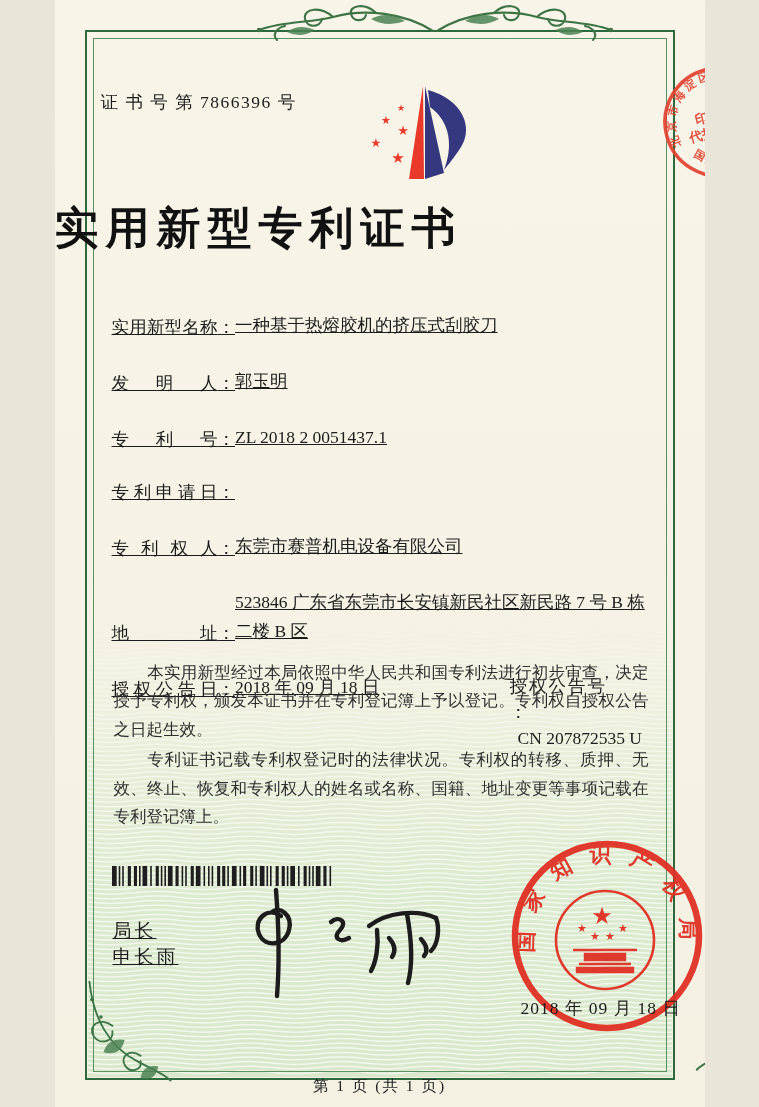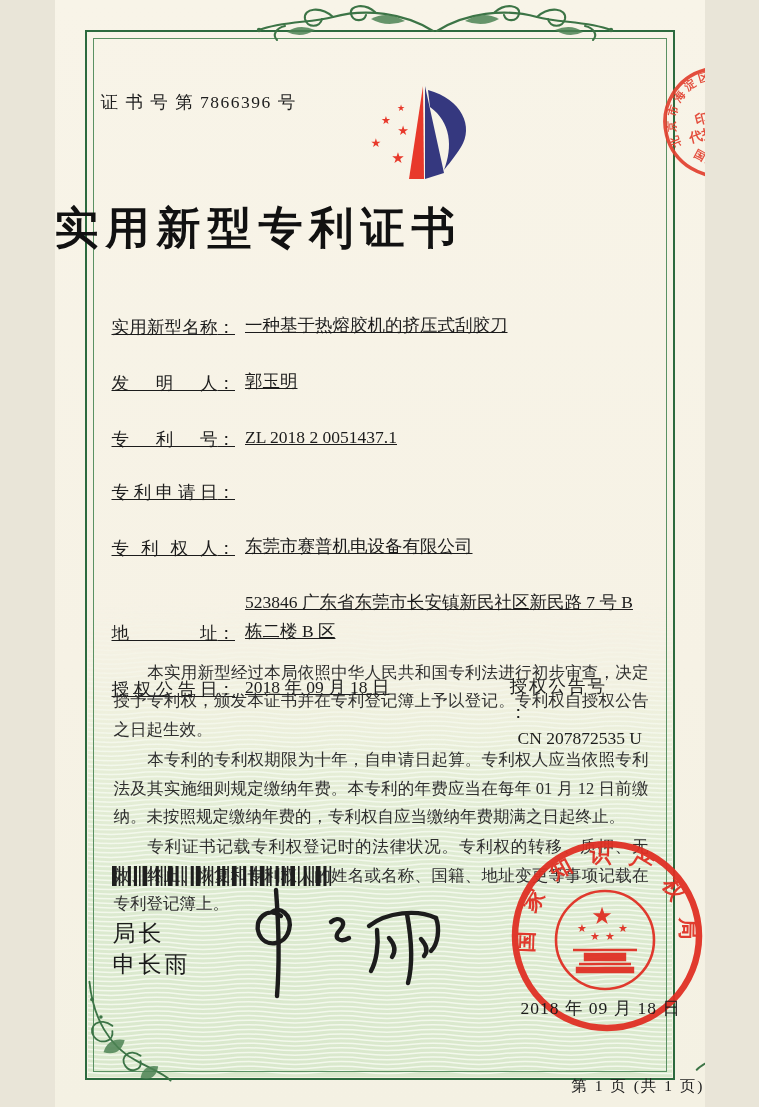--- a/index.html
+++ b/index.html
@@ -26,42 +26,42 @@
   .ornament circle{fill:#3c7446;}
 
   .cert-number{position:absolute;left:46px;top:90px;font-size:17.5px;letter-spacing:1.5px;color:#1d1d1d;}
   .logo{position:absolute;left:293px;top:64px;}
   .title{position:absolute;left:0;right:0;top:199px;text-align:left;font-size:44px;font-weight:bold;letter-spacing:7px;color:#111;}
 
   .fields{position:absolute;left:57px;right:52px;top:311px;font-size:17.5px;color:#1c1c1c;}
   .field-row{display:flex;align-items:flex-end;margin-bottom:27px;line-height:26px;text-decoration:underline;}
   .f-label{width:106px;text-align:justify;text-align-last:justify;flex:none;}
   .f-colon{flex:none;}
-  .f-value{flex:1;margin-left:10px;line-height:29px;}
+  .f-value{flex:1;line-height:29px;}
   .grant-row{position:relative;display:flex;margin-bottom:0;line-height:26px;}
   .grant-right{position:absolute;left:398px;top:0;display:flex;flex-direction:column;}
   .g-label{letter-spacing:2px;}
 
   .paragraphs{position:absolute;left:57px;right:54px;top:657px;font-size:16.5px;line-height:28.4px;color:#2e2e2e;}
   .paragraphs p{margin:2px;text-indent:2.05em;text-align:justify;}
 
   .barcode{position:absolute;left:57px;top:866px;}
   .barcode rect{fill:#1e1e1e;}
 
-  .sig-block{position:absolute;left:58px;top:918px;font-size:23px;letter-spacing:3px;color:#1b1b1b;}
+  .sig-block{position:absolute;left:58px;top:918px;font-size:19px;letter-spacing:3px;color:#1b1b1b;text-decoration:underline;}
   .sig-block .sig-name{}
   .signature-svg{position:absolute;left:182px;top:884px;}
   .signature-svg path{stroke:#1c1c1c;stroke-width:4.4;fill:none;stroke-linecap:round;stroke-linejoin:round;}
 
   .seal-svg{position:absolute;left:452px;top:836px;opacity:.94;}
   .seal-date{position:absolute;left:466px;top:996px;font-size:17.5px;letter-spacing:1px;color:#1d1d1d;}
 
   .tax-stamp{position:absolute;left:604px;top:62px;transform:rotate(-14deg);opacity:.92;}
 
-  .footer{position:absolute;left:0;right:0;top:1076px;text-align:right;font-size:15.5px;letter-spacing:2px;color:#222;}
+  .footer{position:absolute;left:0;right:0;top:1076px;text-align:center;font-size:15.5px;letter-spacing:2px;color:#222;}
 </style>
 </head>
 <body>
 
 <div class="page">
 
   <div class="green-zone">
     <svg id="guilloche" width="693" height="480">
         <path d="M0,5.0 q23,2.8 46,0 q23,-2.8 46,0 q23,2.8 46,0 q23,-2.8 46,0 q23,2.8 46,0 q23,-2.8 46,0 q23,2.8 46,0 q23,-2.8 46,0 q23,2.8 46,0 q23,-2.8 46,0 q23,2.8 46,0 q23,-2.8 46,0 q23,2.8 46,0 q23,-2.8 46,0 q23,2.8 46,0 q23,-2.8 46,0" stroke="#f3f8ec" stroke-width="1.5" fill="none"></path>
         <path d="M0,9.6 q23,2.8 46,0 q23,-2.8 46,0 q23,2.8 46,0 q23,-2.8 46,0 q23,2.8 46,0 q23,-2.8 46,0 q23,2.8 46,0 q23,-2.8 46,0 q23,2.8 46,0 q23,-2.8 46,0 q23,2.8 46,0 q23,-2.8 46,0 q23,2.8 46,0 q23,-2.8 46,0 q23,2.8 46,0 q23,-2.8 46,0" stroke="#f3f8ec" stroke-width="1.5" fill="none"></path>
@@ -283,21 +283,20 @@
         <span class="grant-right">
           <span class="g-label">授权公告号</span>
           <span class="f-colon">：</span>
           <span style="margin-left:8px;">CN 207872535 U</span>
         </span>
       </div>
     </div>
 
   <div class="paragraphs" id="paragraphs">
       <p>本实用新型经过本局依照中华人民共和国专利法进行初步审查，决定授予专利权，颁发本证书并在专利登记簿上予以登记。专利权自授权公告之日起生效。</p>
-      <p>本专利的专利权期限为十年，自申请日起算。专利权人应当依照专利法及其实施细则规定缴纳年费。本专利的年费应当在每年 01 月 12 日前缴纳。未按照规定缴纳年费的，专利权自应当缴纳年费期满之日起终止。</p>
       <p>专利证书记载专利权登记时的法律状况。专利权的转移、质押、无效、终止、恢复和专利权人的姓名或名称、国籍、地址变更等事项记载在专利登记簿上。</p>
     </div>
 
   <svg class="barcode" id="barcode" width="224" height="20">
       <rect x="0.0" y="0" width="4.7" height="20"></rect>
       <rect x="6.7" y="0" width="1.6" height="20"></rect>
       <rect x="10.2" y="0" width="1.6" height="20"></rect>
       <rect x="15.8" y="0" width="3.1" height="20"></rect>
       <rect x="21.9" y="0" width="3.1" height="20"></rect>
       <rect x="27.0" y="0" width="1.6" height="20"></rect>

